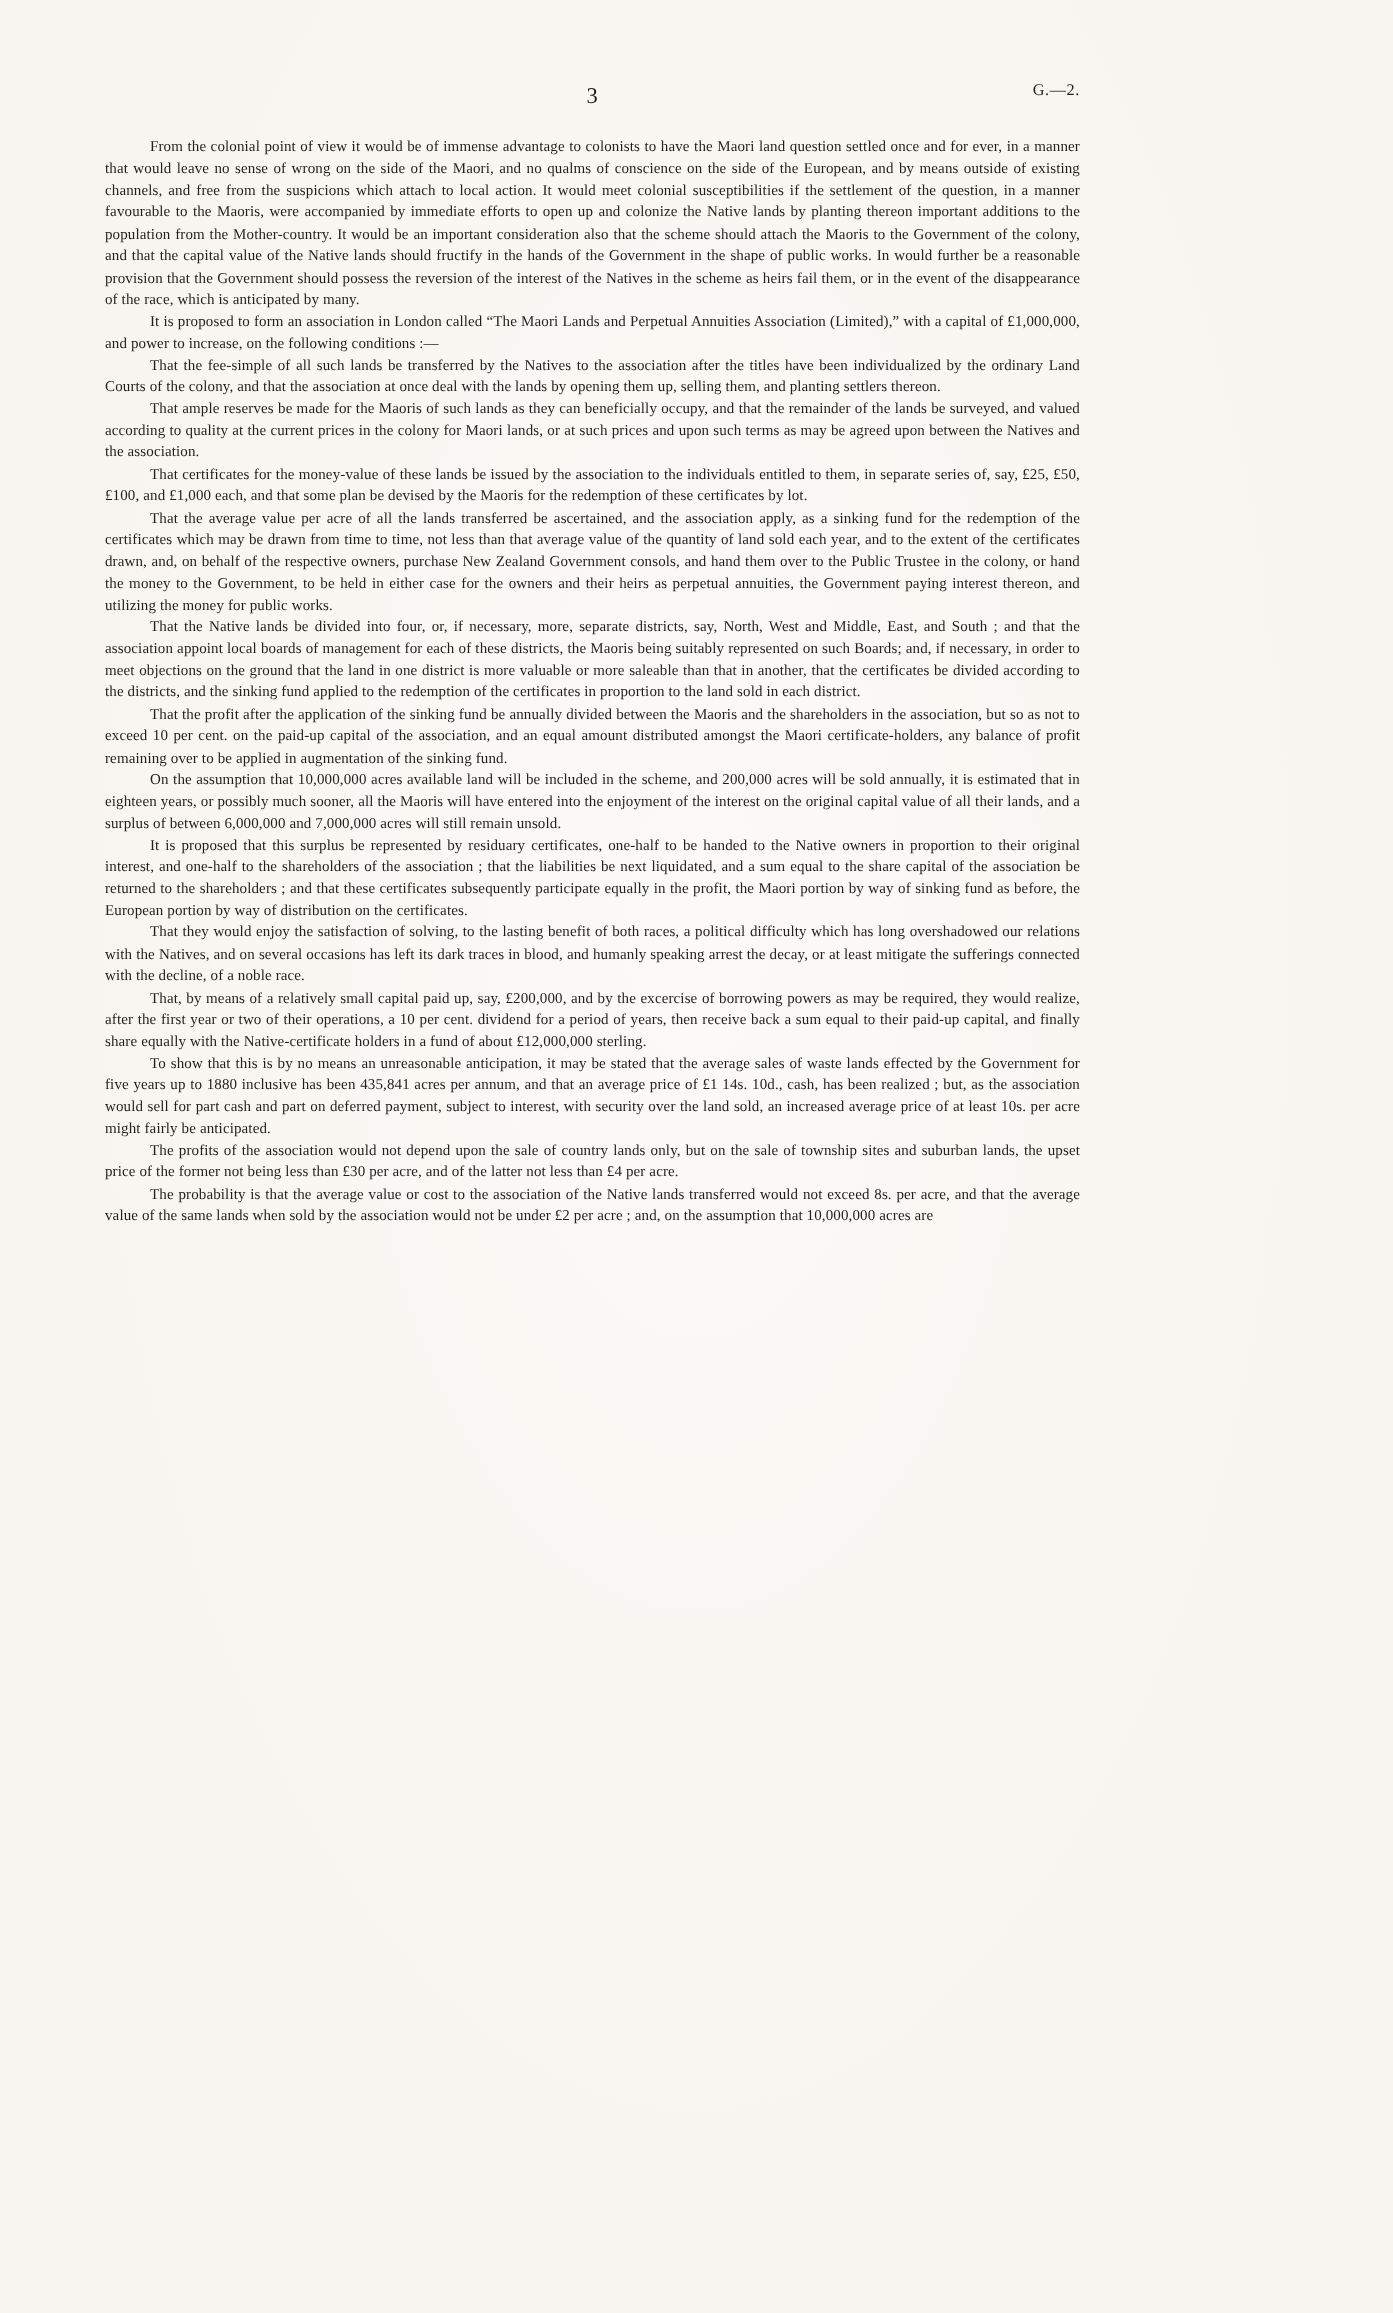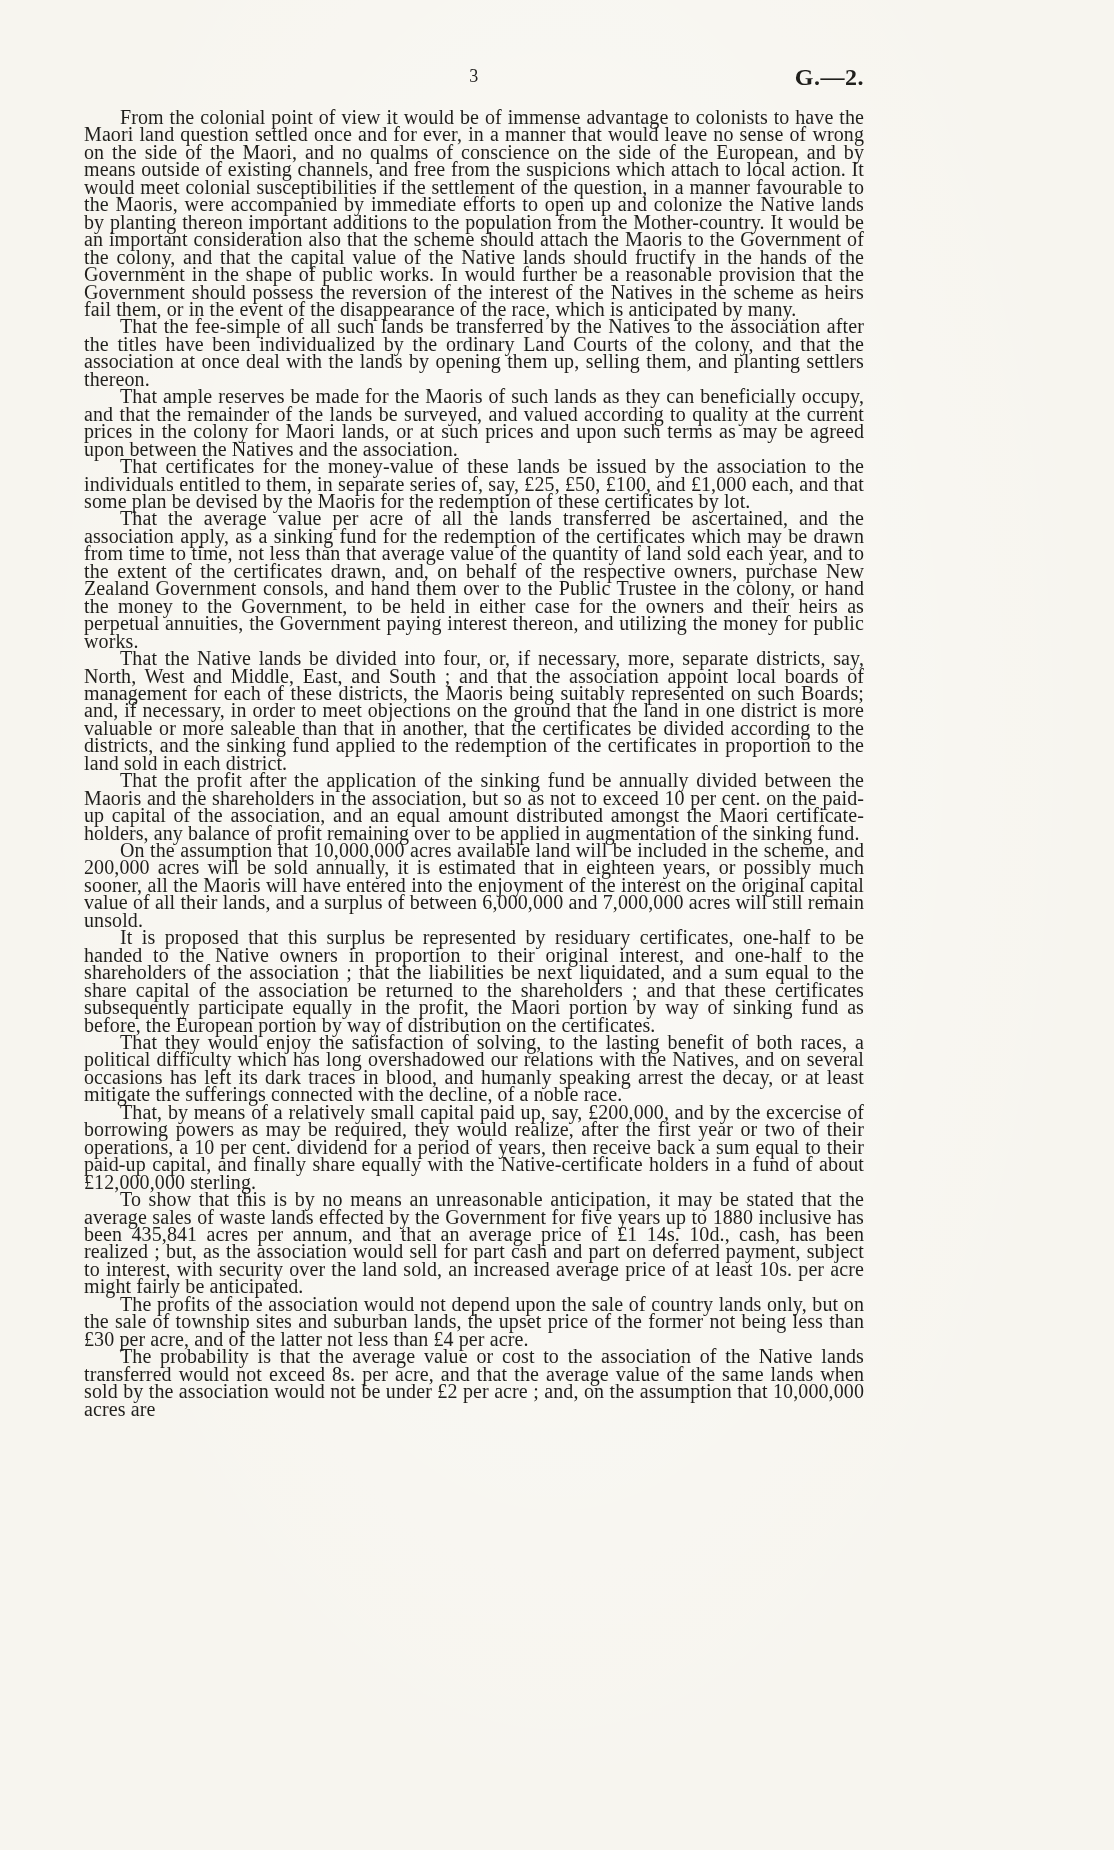--- a/index.html
+++ b/index.html
@@ -35,30 +35,30 @@
     width: 100%;
     text-align: center;
     font-size: 18px;
     font-weight: normal;
     letter-spacing: 0.5px;
   }
   .doc-ref {
     position: absolute;
     right: 0;
     top: -2px;
-    font-size: 24px;
-    font-weight: bold;
+    font-size: 13px;
+    font-weight: normal;
     letter-spacing: 0.5px;
   }
   .body-text {
     position: absolute;
     top: 109px;
     left: 84px;
     width: 780px;
-    font-size: 20px;
+    font-size: 12px;
     line-height: 17.45px;
     text-align: justify;
     letter-spacing: 0.1px;
   }
   .body-text p {
     margin: 0;
     padding: 0;
     text-indent: 36px;
   }
 </style>
@@ -67,20 +67,21 @@
 
 <div class="page">
 
   <div class="header-row">
     <div class="page-number">3</div>
     <div class="doc-ref">G.—2.</div>
   </div>
 
   <div class="body-text">
     <p>From the colonial point of view it would be of immense advantage to colonists to have the Maori land question settled once and for ever, in a manner that would leave no sense of wrong on the side of the Maori, and no qualms of conscience on the side of the European, and by means outside of existing channels, and free from the suspicions which attach to local action.  It would meet colonial susceptibilities if the settlement of the question, in a manner favourable to the Maoris, were accompanied by immediate efforts to open up and colonize the Native lands by planting thereon important additions to the population from the Mother-country.  It would be an important consideration also that the scheme should attach the Maoris to the Government of the colony, and that the capital value of the Native lands should fructify in the hands of the Government in the shape of public works.  In would further be a reasonable provision that the Government should possess the reversion of the interest of the Natives in the scheme as heirs fail them, or in the event of the disappearance of the race, which is anticipated by many.</p>
+    <p>It is proposed to form an association in London called “The Maori Lands and Perpetual Annuities Association (Limited),” with a capital of £1,000,000, and power to increase, on the following conditions :—</p>
     <p>That the fee-simple of all such lands be transferred by the Natives to the association after the titles have been individualized by the ordinary Land Courts of the colony, and that the association at once deal with the lands by opening them up, selling them, and planting settlers thereon.</p>
     <p>That ample reserves be made for the Maoris of such lands as they can beneficially occupy, and that the remainder of the lands be surveyed, and valued according to quality at the current prices in the colony for Maori lands, or at such prices and upon such terms as may be agreed upon between the Natives and the association.</p>
     <p>That certificates for the money-value of these lands be issued by the association to the individuals entitled to them, in separate series of, say, £25, £50, £100, and £1,000 each, and that some plan be devised by the Maoris for the redemption of these certificates by lot.</p>
     <p>That the average value per acre of all the lands transferred be ascertained, and the association apply, as a sinking fund for the redemption of the certificates which may be drawn from time to time, not less than that average value of the quantity of land sold each year, and to the extent of the certificates drawn, and, on behalf of the respective owners, purchase New Zealand Government consols, and hand them over to the Public Trustee in the colony, or hand the money to the Government, to be held in either case for the owners and their heirs as perpetual annuities, the Government paying interest thereon, and utilizing the money for public works.</p>
     <p>That the Native lands be divided into four, or, if necessary, more, separate districts, say, North, West and Middle, East, and South ; and that the association appoint local boards of management for each of these districts, the Maoris being suitably represented on such Boards; and, if necessary, in order to meet objections on the ground that the land in one district is more valuable or more saleable than that in another, that the certificates be divided according to the districts, and the sinking fund applied to the redemption of the certificates in proportion to the land sold in each district.</p>
     <p>That the profit after the application of the sinking fund be annually divided between the Maoris and the shareholders in the association, but so as not to exceed 10 per cent. on the paid-up capital of the association, and an equal amount distributed amongst the Maori certificate-holders, any balance of profit remaining over to be applied in augmentation of the sinking fund.</p>
     <p>On the assumption that 10,000,000 acres available land will be included in the scheme, and 200,000 acres will be sold annually, it is estimated that in eighteen years, or possibly much sooner, all the Maoris will have entered into the enjoyment of the interest on the original capital value of all their lands, and a surplus of between 6,000,000 and 7,000,000 acres will still remain unsold.</p>
     <p>It is proposed that this surplus be represented by residuary certificates, one-half to be handed to the Native owners in proportion to their original interest, and one-half to the shareholders of the association ; that the liabilities be next liquidated, and a sum equal to the share capital of the association be returned to the shareholders ; and that these certificates subsequently participate equally in the profit, the Maori portion by way of sinking fund as before, the European portion by way of distribution on the certificates.</p>
     <p>That they would enjoy the satisfaction of solving, to the lasting benefit of both races, a political difficulty which has long overshadowed our relations with the Natives, and on several occasions has left its dark traces in blood, and humanly speaking arrest the decay, or at least mitigate the sufferings connected with the decline, of a noble race.</p>
     <p>That, by means of a relatively small capital paid up, say, £200,000, and by the excercise of borrowing powers as may be required, they would realize, after the first year or two of their operations, a 10 per cent. dividend for a period of years, then receive back a sum equal to their paid-up capital, and finally share equally with the Native-certificate holders in a fund of about £12,000,000 sterling.</p>

